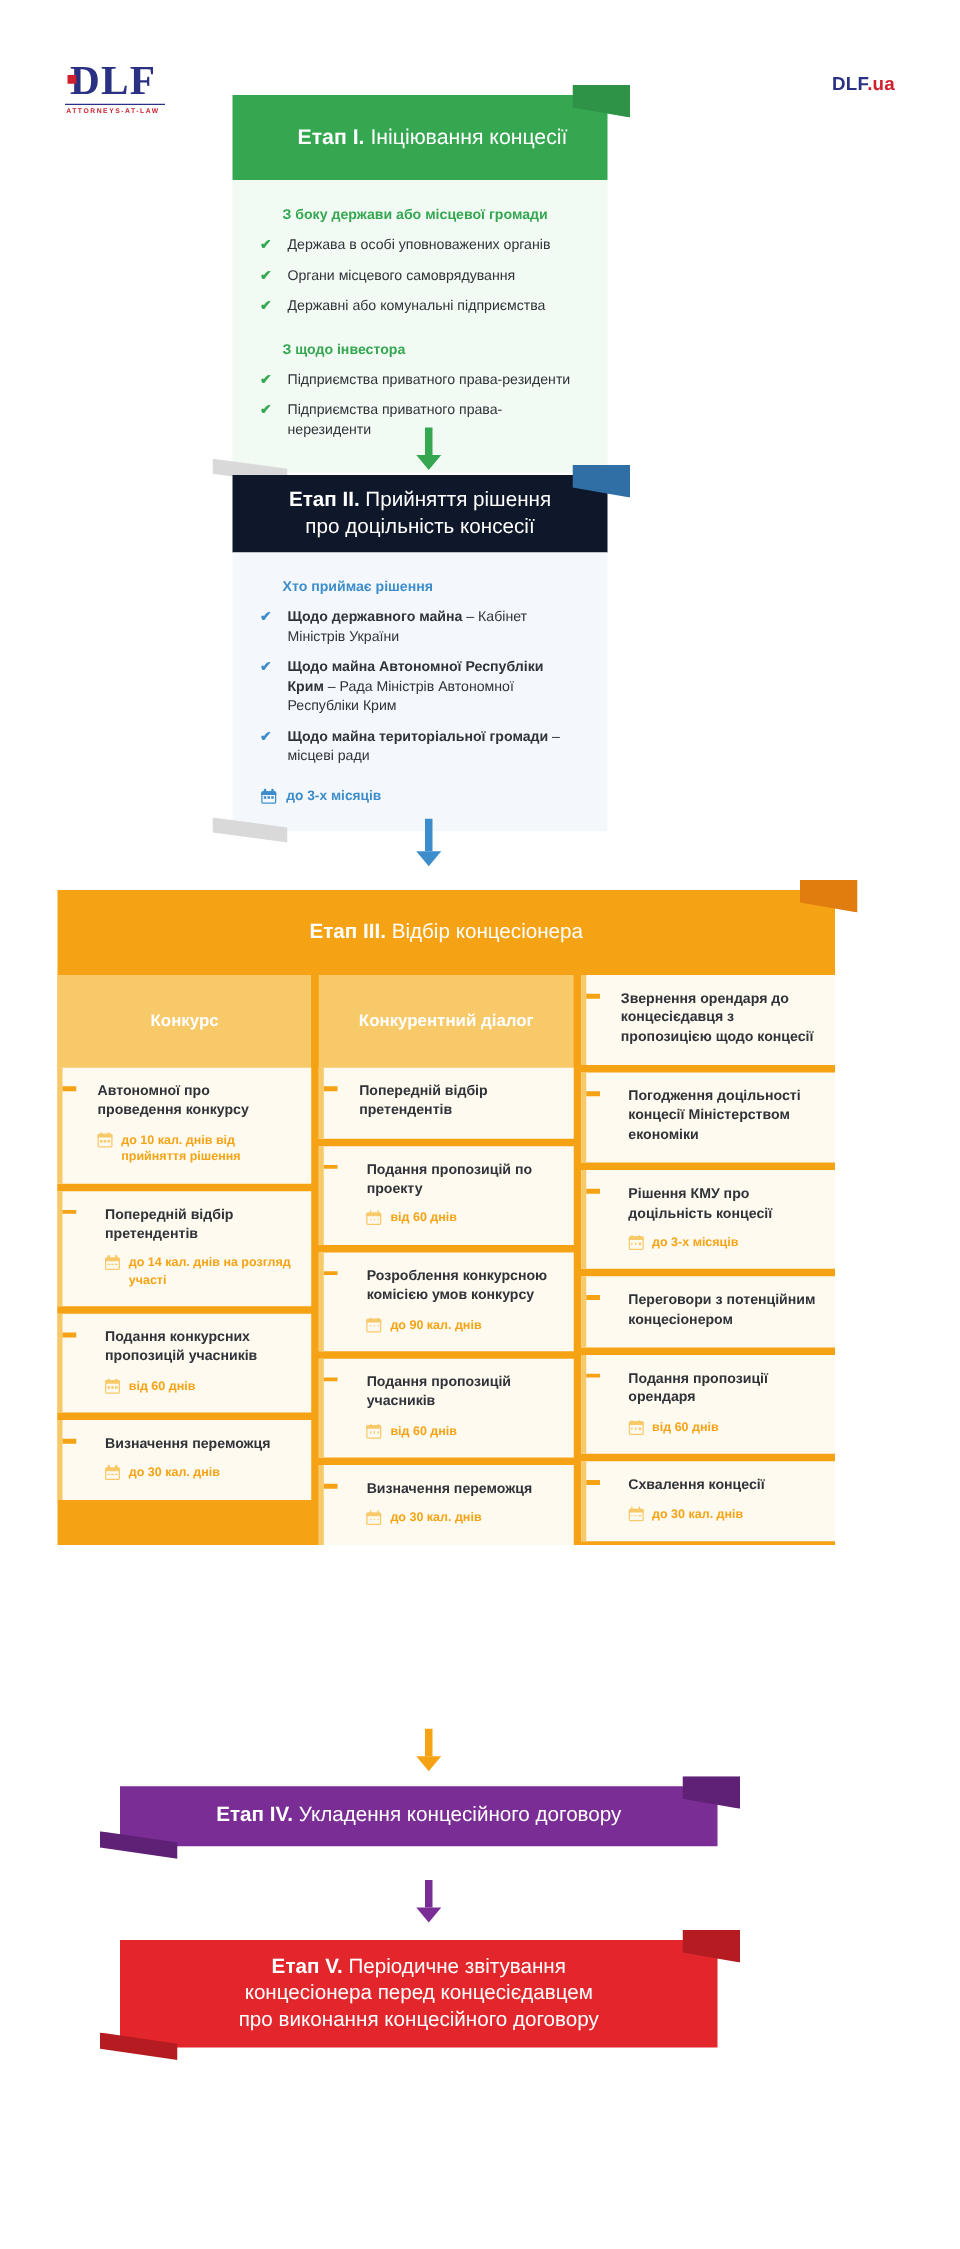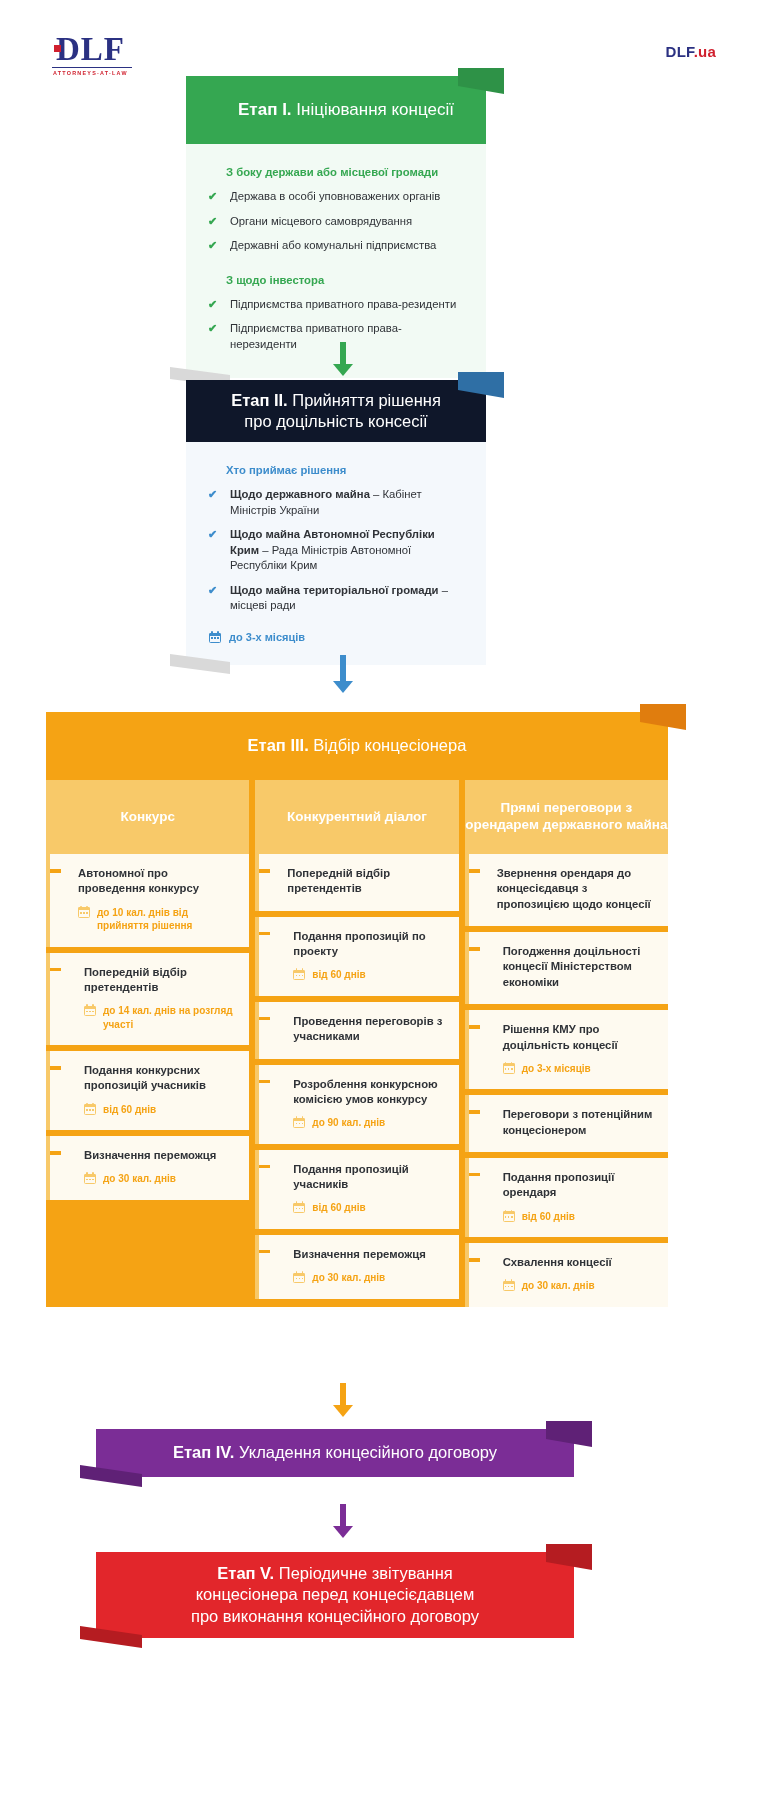--- a/index.html
+++ b/index.html
@@ -4,21 +4,21 @@
 <style>
   * { box-sizing: border-box; margin: 0; padding: 0; }
   html, body {
     width: 768px;
     background: #ffffff;
     font-family: "Liberation Sans", sans-serif;
   }
   body { position: relative; width: 768px; height: 1799px; overflow: hidden; }
 
   
-  .header { position: absolute; top: 32px; left: 0; width: 768px; height: 46px; }
+  .header { position: absolute; top: 48px; left: 0; width: 768px; height: 46px; }
   .logo { position: absolute; left: 52px; top: 0; }
   .logo-main {
     font-family: "Liberation Serif", serif;
     font-size: 33px; font-weight: bold; letter-spacing: 1px;
     color: #2b3182; line-height: 34px;
   }
   .logo-dot {
     display: inline-block; width: 7px; height: 7px; background: #d0202e;
     position: relative; top: -8px; left: 2px; margin-right: -3px;
   }
@@ -293,23 +293,20 @@
                 <i class="p1"></i>
                 <i class="p2"></i>
                 <i class="d1"></i>
                 <i class="d2"></i>
                 <i class="d3"></i>
               </span>
               <span class="txt">від 60 днів</span>
             </div>
         </div>
         <div class="step">
-          <div class="step-title">Проведення переговорів з учасниками</div>
-        </div>
-        <div class="step">
           <div class="step-title">Розроблення конкурсною комісією умов конкурсу</div>
           <div class="step-note">
               <span class="cal">
                 <i class="frame"></i>
                 <i class="bar"></i>
                 <i class="p1"></i>
                 <i class="p2"></i>
                 <i class="d1"></i>
                 <i class="d2"></i>
                 <i class="d3"></i>
@@ -346,21 +343,20 @@
               </span>
               <span class="txt">до 30 кал. днів</span>
             </div>
         </div>
       </div>
     </div>
 
     <div class="col-sep"></div>
 
     <div class="col">
-      <div class="col-head">Прямі переговори з орендарем державного майна</div>
       <div class="col-body">
         <div class="step">
           <div class="step-title">Звернення орендаря до концесієдавця з пропозицією щодо концесії</div>
         </div>
         <div class="step">
           <div class="step-title">Погодження доцільності концесії Міністерством економіки</div>
         </div>
         <div class="step">
           <div class="step-title">Рішення КМУ про доцільність концесії</div>
           <div class="step-note">

